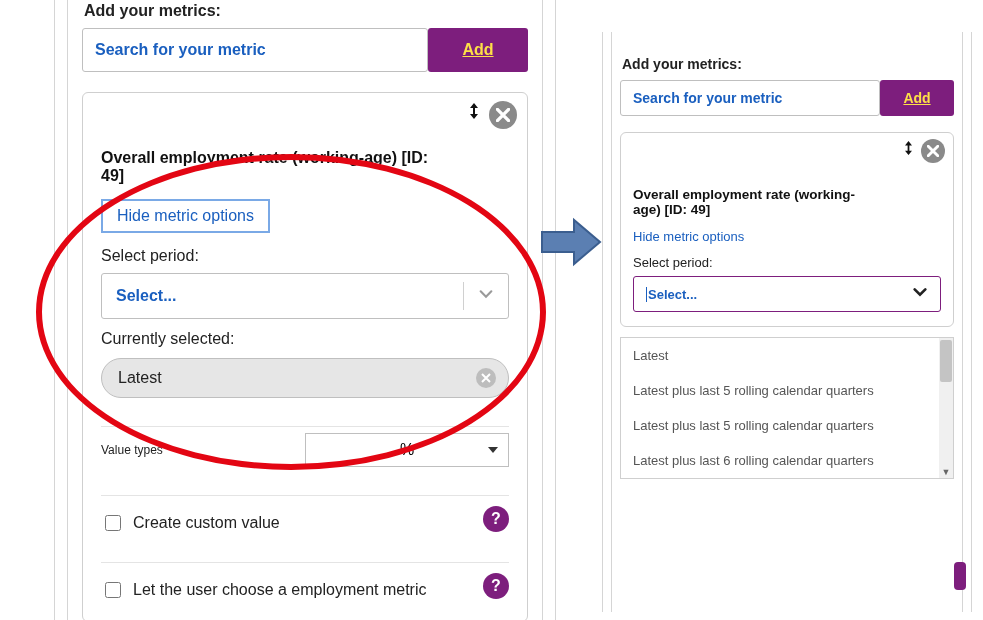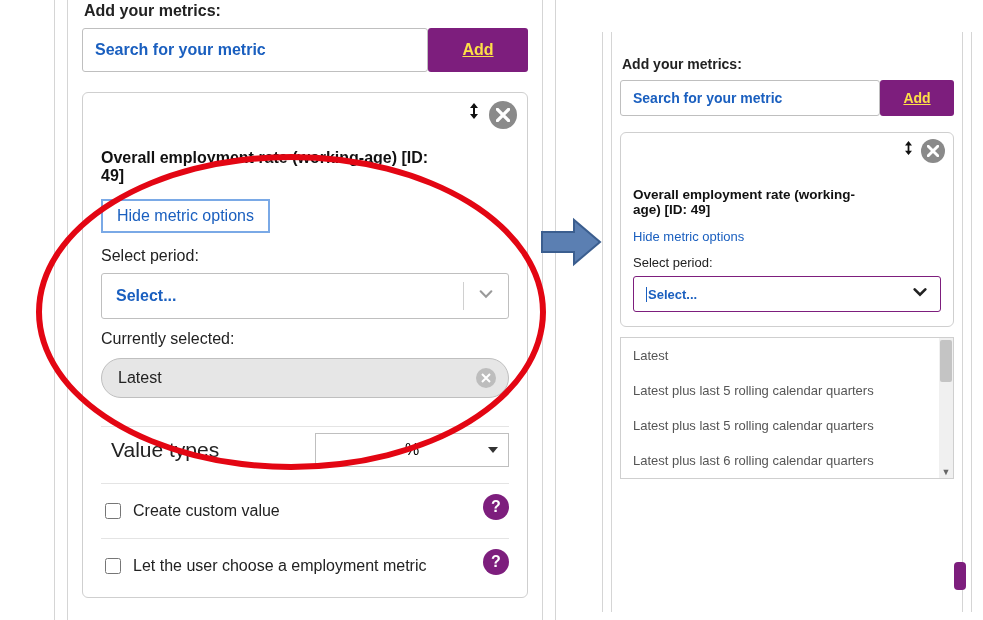--- a/index.html
+++ b/index.html
@@ -153,34 +153,34 @@
     cursor:pointer;
   }
   .pill-x svg { width:10px; height:10px; fill:#fff;}
 
   .value-types-row {
     margin-top:28px;
     display:flex; align-items:center;
     border-top:1px solid #e4e4e4;
     padding-top:6px;
   }
-  .vt-label { flex:0 0 50%; font-size:21px; color:#222;margin-left:10px; }
+  .vt-label { flex:0 0 50%; font-size:12px; color:#222; }
   .vt-select {
     flex:1; height:34px; border:1px solid #bfbfbf;
     text-align:center; font-size:16px; position:relative;
     display:flex; align-items:center; justify-content:center;
     cursor:pointer;
   }
   .vt-select .tri {
     position:absolute; right:10px; top:50%; transform:translateY(-50%);
     width:0;height:0;border-left:5px solid transparent;border-right:5px solid transparent;border-top:6px solid #333;
   }
 
   .check-row {
-    margin-top:16px;
+    margin-top:28px;
     display:flex; align-items:center;
     border-top:1px solid #e4e4e4;
     padding-top:16px;
     position:relative;
   }
   .check-row input { width:16px; height:16px; margin-right:12px; cursor:pointer;}
   .check-row label { font-size:16px; color:#222; }
   .help-badge {
     position:absolute; right:0; top:10px;
     width:26px; height:26px; border-radius:50%;

